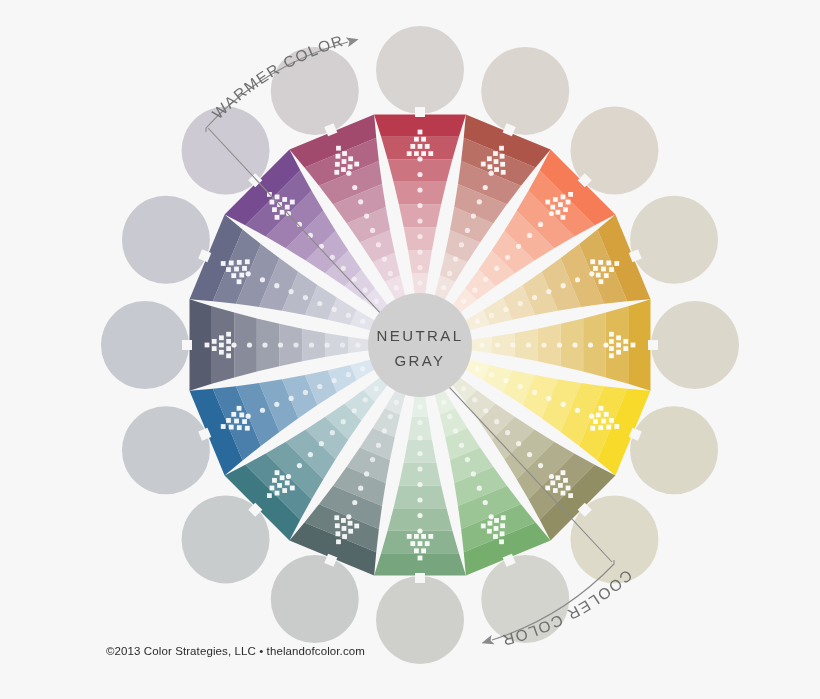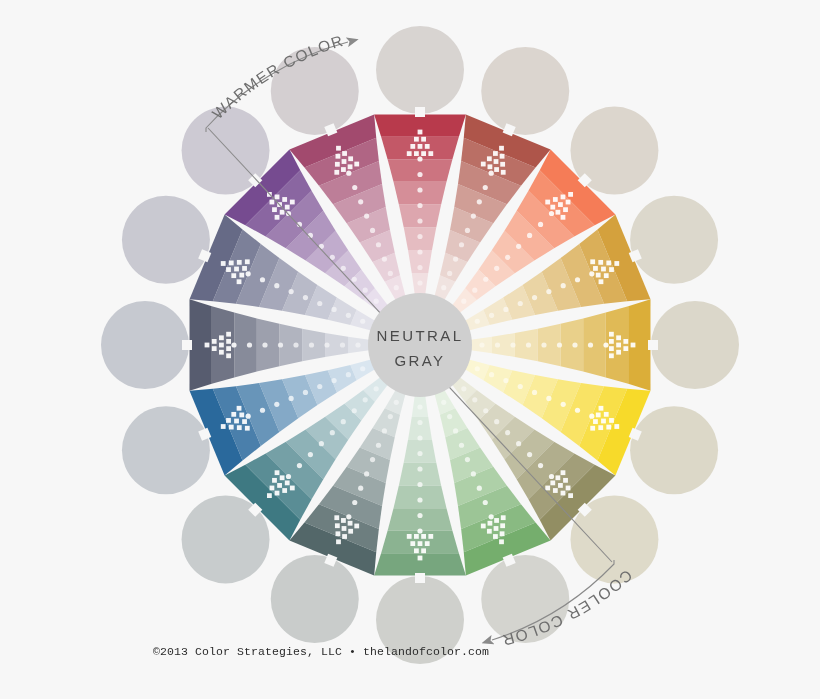--- a/index.html
+++ b/index.html
@@ -37,26 +37,25 @@
   .axis-label {
     font-family: "Liberation Sans", sans-serif;
     font-size: 15.5px;
     letter-spacing: 1.6px;
     fill: #6e6e6e;
   }
   .credit {
     position: absolute;
     left: 106px;
     top: 645px;
-    font-family: Liberation Mono, monospace;
+    font-family: Liberation Sans, sans-serif;
     font-size: 11.5px;
     color: #2b2b2b;
     white-space: nowrap;
     letter-spacing: 0.1px;
-    margin-left: 47px;
   }
 </style>
 </head>
 <body>
 
 <div id="wheel-root">
   <svg id="wheel" viewBox="0 0 820 699">
     <defs>
       <marker id="arrowR" markerWidth="11" markerHeight="9" refX="1" refY="4.5" orient="auto">
         <path d="M0,0 L11,4.5 L0,9 L2.4,4.5 Z" fill="#8a8a8a"></path>

